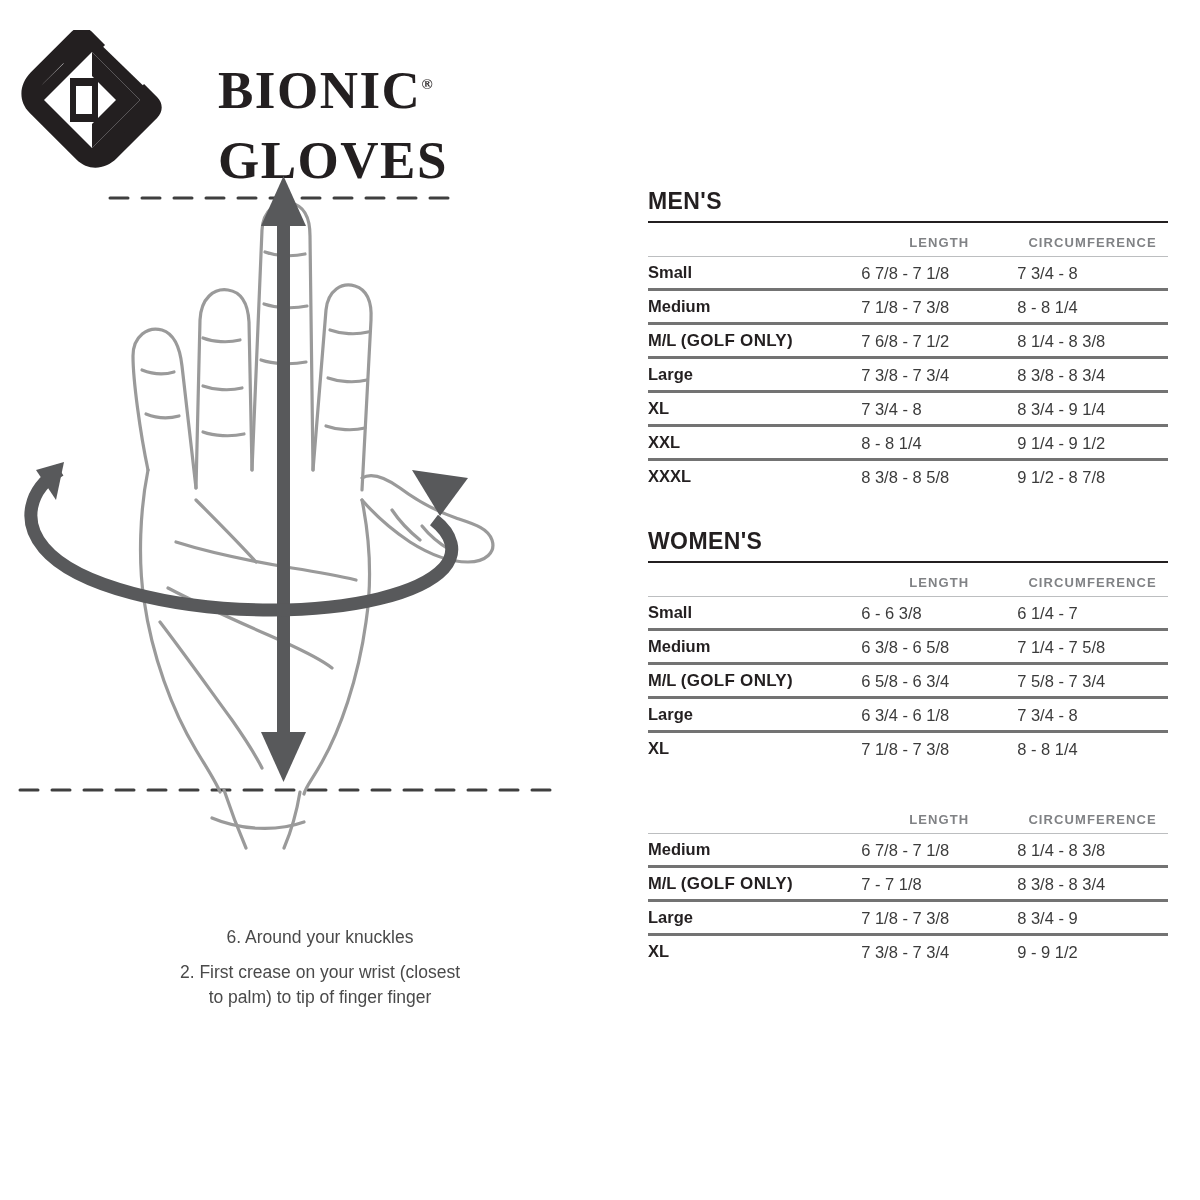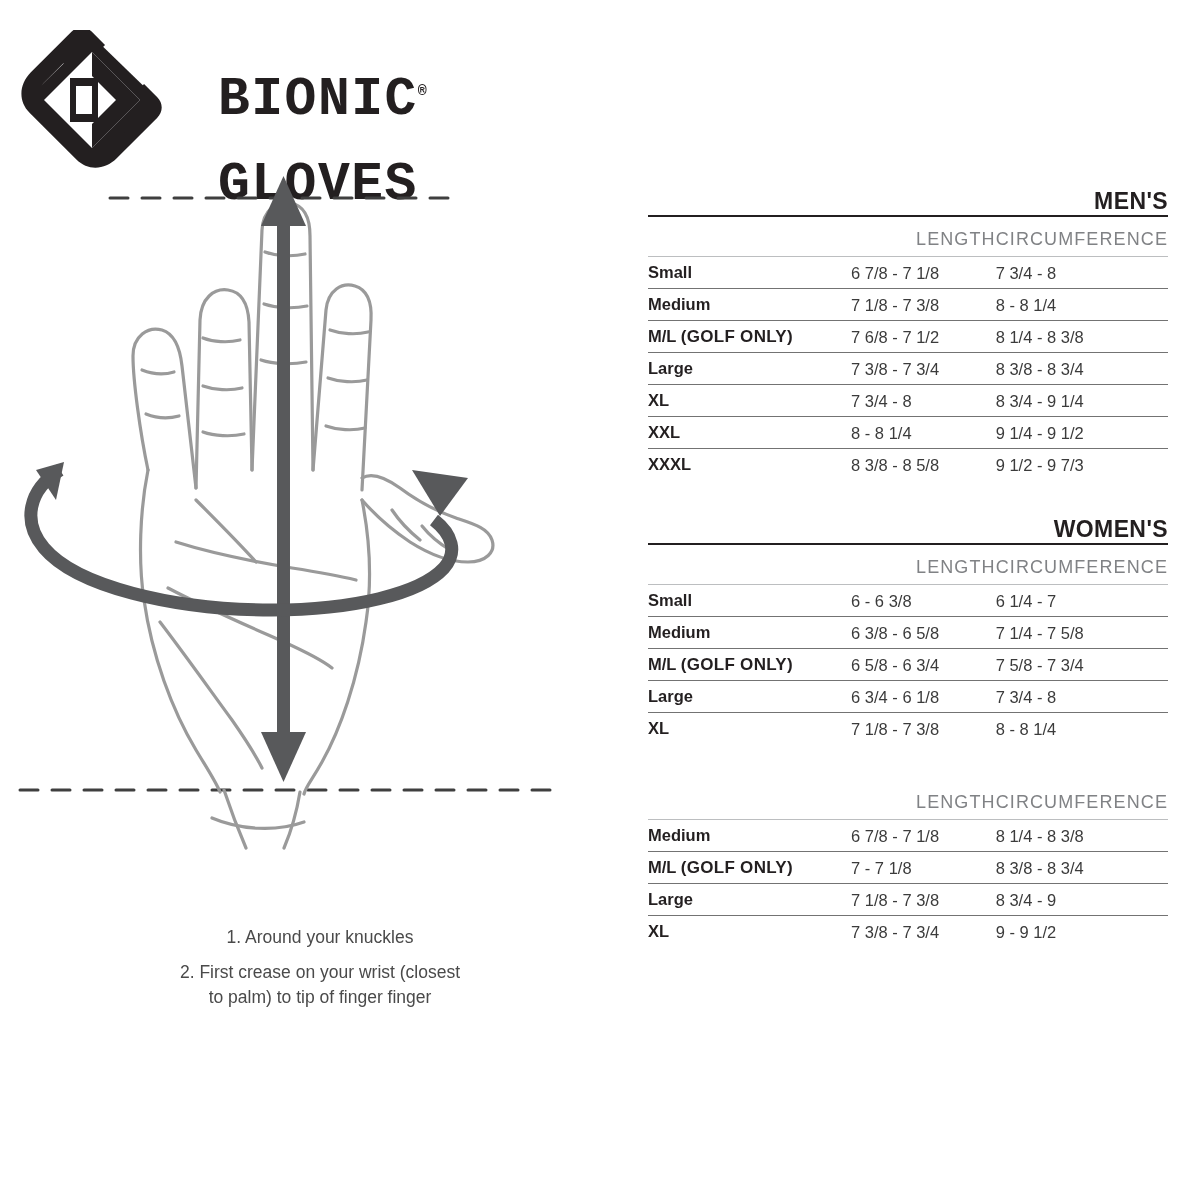--- a/index.html
+++ b/index.html
@@ -14,24 +14,24 @@
   }
 
   
   #logo {
     position: absolute; left: 18px; top: 28px;
     width: 560px; height: 140px;
   }
   #logo .mark { position: absolute; left: 0; top: 2px; width: 190px; height: 140px; }
   #logo .wordmark {
     position: absolute; left: 200px; top: 26px;
-    font-family: Liberation Mono, monospace;
+    font-family: Liberation Serif, serif;
     font-weight: bold;
     font-size: 53px;
-    line-height: 76px;
+    line-height: 61px;
     letter-spacing: 1.5px;
     color: #231f20;
   }
   #logo .wordmark .l2 { display: block; margin-top: 9px; }
   #logo .reg {
     font-size: 15px; vertical-align: super; letter-spacing: 0;
   }
 
   
   #illustration {
@@ -54,46 +54,45 @@
   #tables {
     position: absolute; left: 648px; top: 188px; width: 520px;
   }
   .tbl-block { margin-bottom: 36px; }
   .tbl-title {
     font-family: "Liberation Sans", sans-serif;
     font-weight: bold;
     font-size: 23px;
     letter-spacing: 0.4px;
     color: #231f20;
-    padding-bottom: 0;
+    padding-bottom: 6px;
     border-bottom: 2.5px solid #231f20;
     text-transform: uppercase;
-    text-align: right;
   }
   table.size {
     width: 100%;
     border-collapse: collapse;
     font-size: 16.5px;
   }
   table.size col.c1 { width: 41%; }
   table.size col.c2 { width: 30%; }
   table.size col.c3 { width: 29%; }
   table.size thead th {
-    text-align: right;
-    font-weight: normal;
+    text-align: center;
+    font-weight: bold;
     color: #808285;
-    font-size: 18px;
+    font-size: 13px;
     letter-spacing: 1.1px;
     padding: 12px 0 6px 0;
     border-bottom: 1px solid #bcbec0;
     text-transform: uppercase;
   }
   table.size tbody td {
     padding: 6px 0 5px 0;
-    border-bottom: 1px solid #737373;
+    border-bottom: 3px solid #737373;
     color: #3b3b3b;
     vertical-align: bottom;
   }
   table.size tbody tr:last-child td { border-bottom: none; }
   table.size td.name {
     font-weight: bold;
     color: #231f20;
     white-space: nowrap;
   }
   table.size td.name .note {
@@ -217,21 +216,21 @@
                C458 382 452 364 434 350"></path>
     </g>
     <g fill="#58595b" stroke="none">
       <polygon points="64,292 36,300 56,330"></polygon>
       <polygon points="440,346 412,300 468,308"></polygon>
     </g>
   </svg>
 </div>
 
 <div id="captions">
-  <div class="cap1">1. Around your knuckles</div>
+  <div class="cap1">6. Around your knuckles</div>
   <div class="cap2">
     <span>2. First crease on your wrist (closest</span><br>
     <span>to palm) to tip of finger finger</span>
   </div>
 </div>
 
 <div id="tables">
 
   <div class="tbl-block">
     <div class="tbl-title">MEN'S</div>
@@ -275,21 +274,21 @@
           <td>8 3/4 - 9 1/4</td>
         </tr>
         <tr>
           <td class="name"><span>XXL</span> <span class="note"></span></td>
           <td>8 - 8 1/4</td>
           <td>9 1/4 - 9 1/2</td>
         </tr>
         <tr>
           <td class="name"><span>XXXL</span> <span class="note"></span></td>
           <td>8 3/8 - 8 5/8</td>
-          <td>9 1/2 - 9 7/3</td>
+          <td>9 1/2 - 8 7/8</td>
         </tr>
       </tbody>
     </table>
   </div>
 
   <div class="tbl-block">
     <div class="tbl-title">WOMEN'S</div>
     <table class="size">
       <colgroup>
           <col class="c1">

